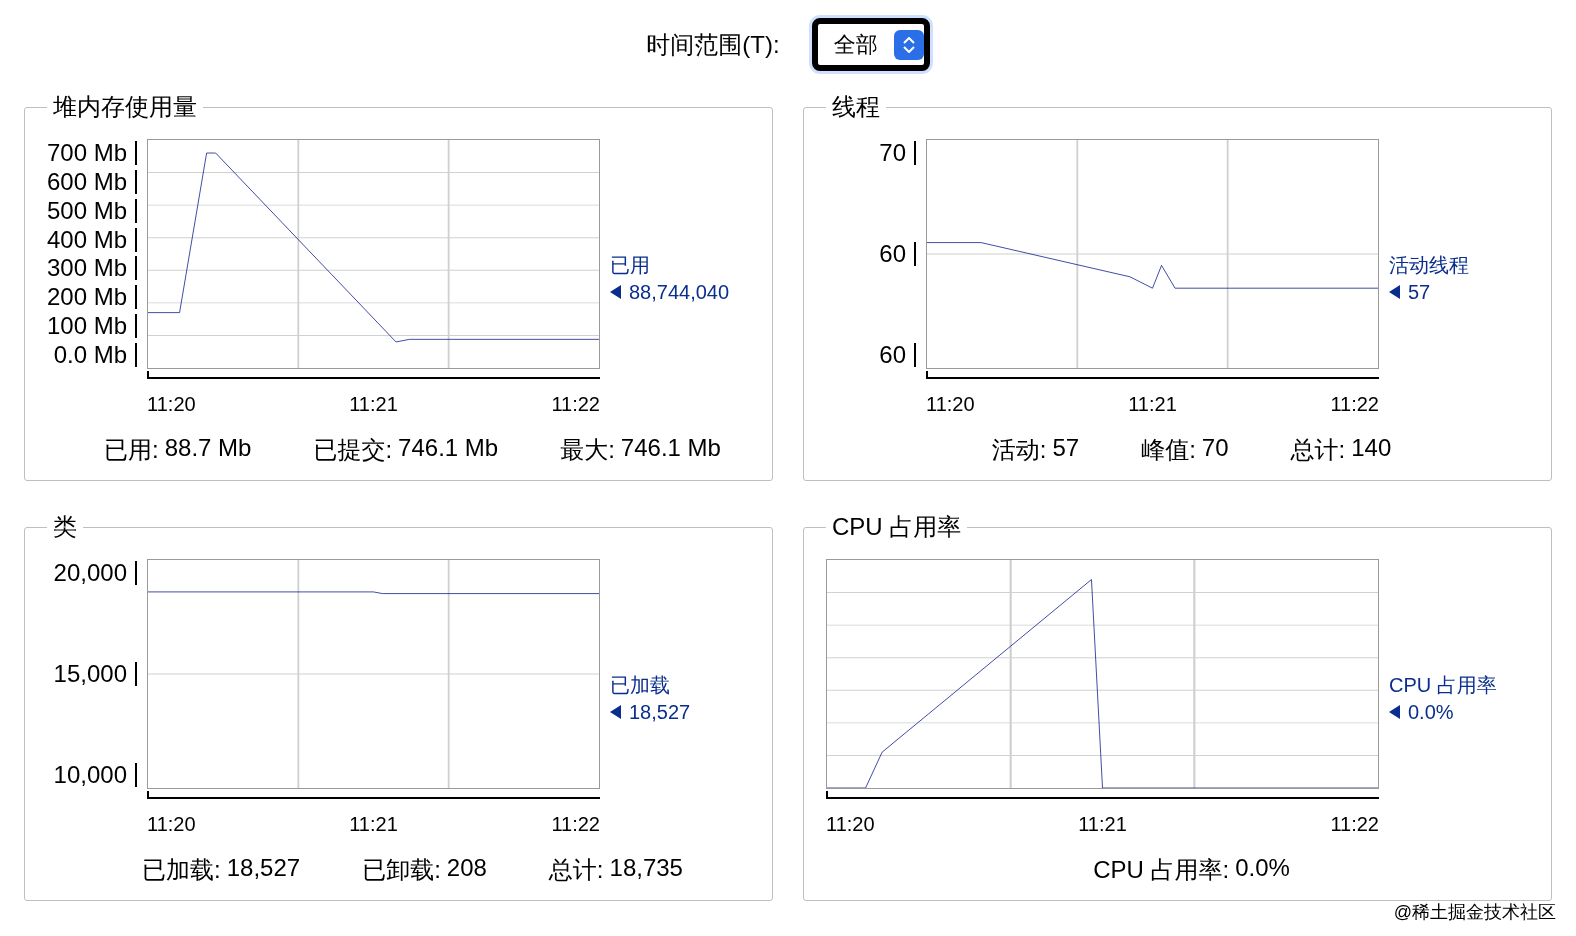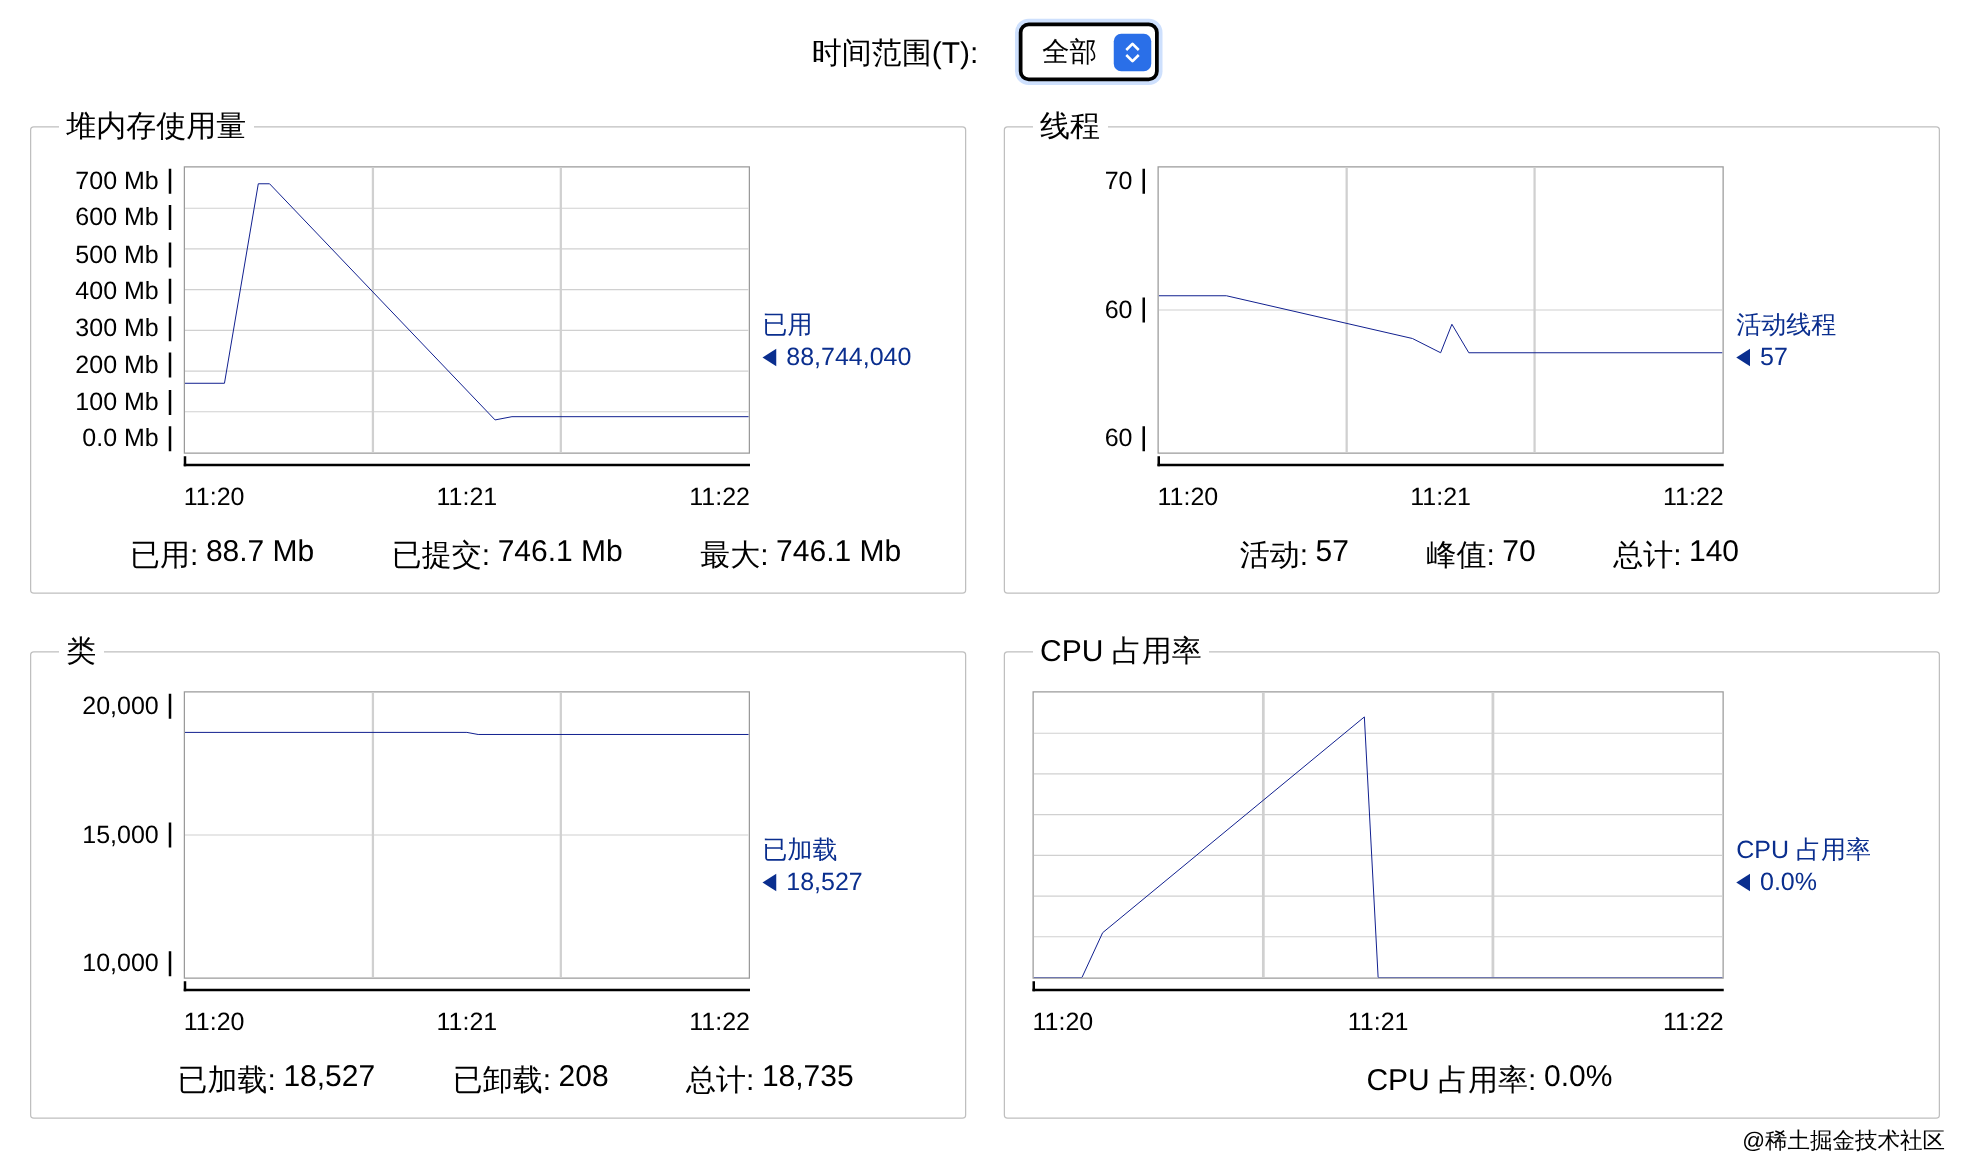--- a/index.html
+++ b/index.html
@@ -21,21 +21,21 @@
   }
   .time-range-label {
     font-size: 24px;
   }
   .select-wrap {
     position: relative;
     display: inline-block;
   }
   select {
     appearance: none;
-    border: 3px solid #000000;
+    border: 6px solid #000000;
     border-radius: 8px;
     padding: 8px 46px 8px 16px;
     font-size: 22px;
     background: #fff;
     box-shadow: 0 0 0 3px rgba(59,130,246,0.25);
   }
   .select-caret {
     position: absolute;
     right: 6px;
     top: 50%;
@@ -71,21 +71,21 @@
   .chart-area {
     display: flex;
     align-items: stretch;
     gap: 10px;
   }
   .yaxis {
     display: flex;
     flex-direction: column;
     justify-content: space-between;
     align-items: flex-end;
-    font-size: 20px;
+    font-size: 24px;
     padding: 2px 0;
     min-width: 90px;
   }
   .yaxis .tick {
     border-right: 2px solid #000;
     padding-right: 8px;
     position: relative;
     line-height: 1;
   }
   .plot-wrap {

